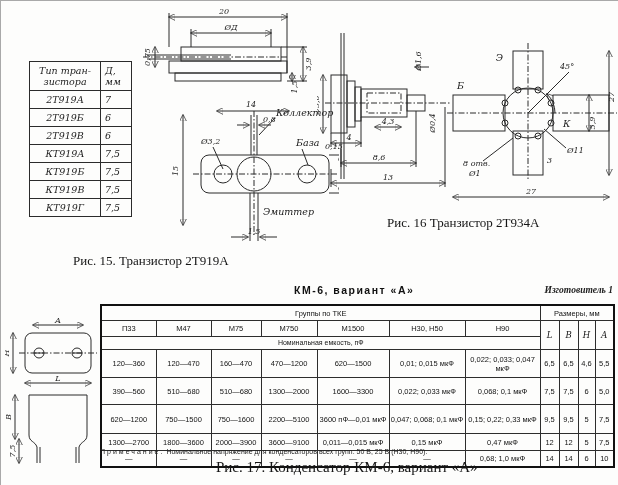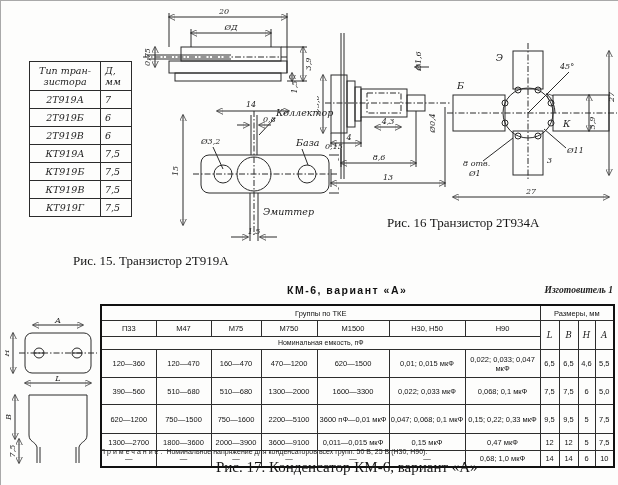--- a/index.html
+++ b/index.html
@@ -12,21 +12,21 @@
   .lbl{font:italic 9.5px "DejaVu Serif",serif;fill:#1a1a1a;stroke:none;}
   .caption{position:absolute;font-size:13px;font-family:"Liberation Serif",serif;color:#151515;white-space:nowrap;}
   
   .ttable{position:absolute;left:28px;top:60px;border-collapse:collapse;
           font:italic 9.5px "DejaVu Serif",serif;color:#222;}
   .ttable td{border:1.4px solid #2b2b2b;padding:1px 4px;text-align:left;height:15px;}
   .ttable td.tname{text-align:center;width:62px;}
   .ttable td.tval{width:22px;}
   .ttable tr.thead td{height:26px;}
   
-  .km-title{position:absolute;left:286px;top:283px;font:bold 10.5px "Liberation Sans",sans-serif;
+  .km-title{position:absolute;left:293px;top:283px;font:bold 10.5px "Liberation Sans",sans-serif;
             letter-spacing:1.5px;color:#111;}
   .km-made{position:absolute;right:6px;top:284px;font:bold italic 9.5px "Liberation Serif",serif;color:#222;}
   .kmtable{position:absolute;left:99px;top:303px;border-collapse:collapse;table-layout:fixed;
            font:7.5px "Liberation Sans",sans-serif;color:#141414;width:513px;}
   .kmtable td{border:1px solid #2d2d2d;text-align:center;vertical-align:middle;
               padding:1px 1px;line-height:1.2;overflow:hidden;}
   .kmtable{border:2px solid #111;padding-left:47px;}
   .kmtable .h1 td{font-size:7.5px;height:12px;}
   .kmtable .h2 td{height:13px;}
   .kmtable .h3 td{height:10px;font-size:7px;}

